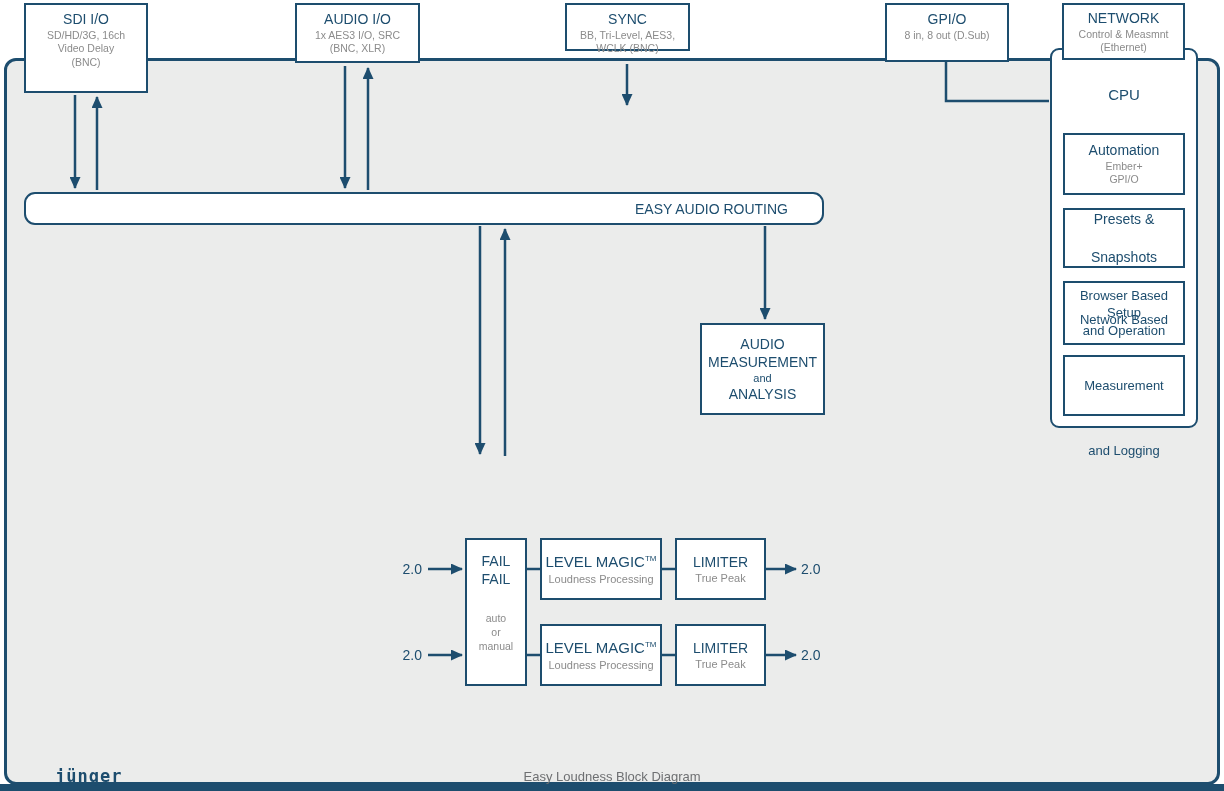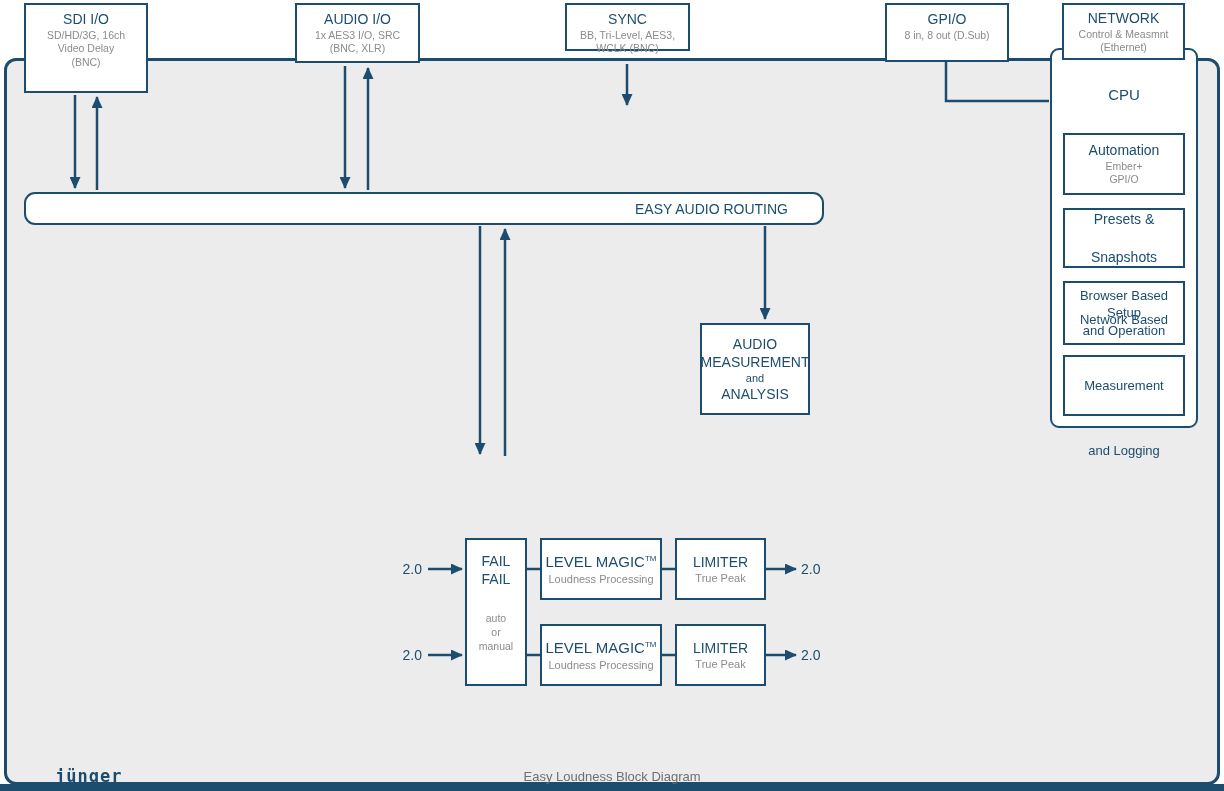--- a/index.html
+++ b/index.html
@@ -141,21 +141,21 @@
     <div class="navy-line-sm">Setup</div>
     <div class="navy-line-sm">and Operation</div>
   </div>
 
   <div class="box" style="left:1063px; top:355px; width:122px; height:61px; border-width:2px; justify-content:center;gap:48px;">
     <div class="navy-line-sm">Network Based</div>
     <div class="navy-line-sm">Measurement</div>
     <div class="navy-line-sm">and Logging</div>
   </div>
 
-  <div class="box" style="left:700px; top:323px; width:110px; height:92px; justify-content:center;">
+  <div class="box" style="left:700px; top:323px; width:125px; height:92px; justify-content:center;">
     <div class="navy-line">AUDIO</div>
     <div class="navy-line">MEASUREMENT</div>
     <div class="navy-line" style="font-size:11px;">and</div>
     <div class="navy-line">ANALYSIS</div>
   </div>
 
   <div class="box" style="left:465px; top:538px; width:62px; height:148px; padding-top:12px;">
     <div class="navy-line">FAIL</div>
     <div class="navy-line">FAIL</div>
     <div style="margin-top:24px;">

